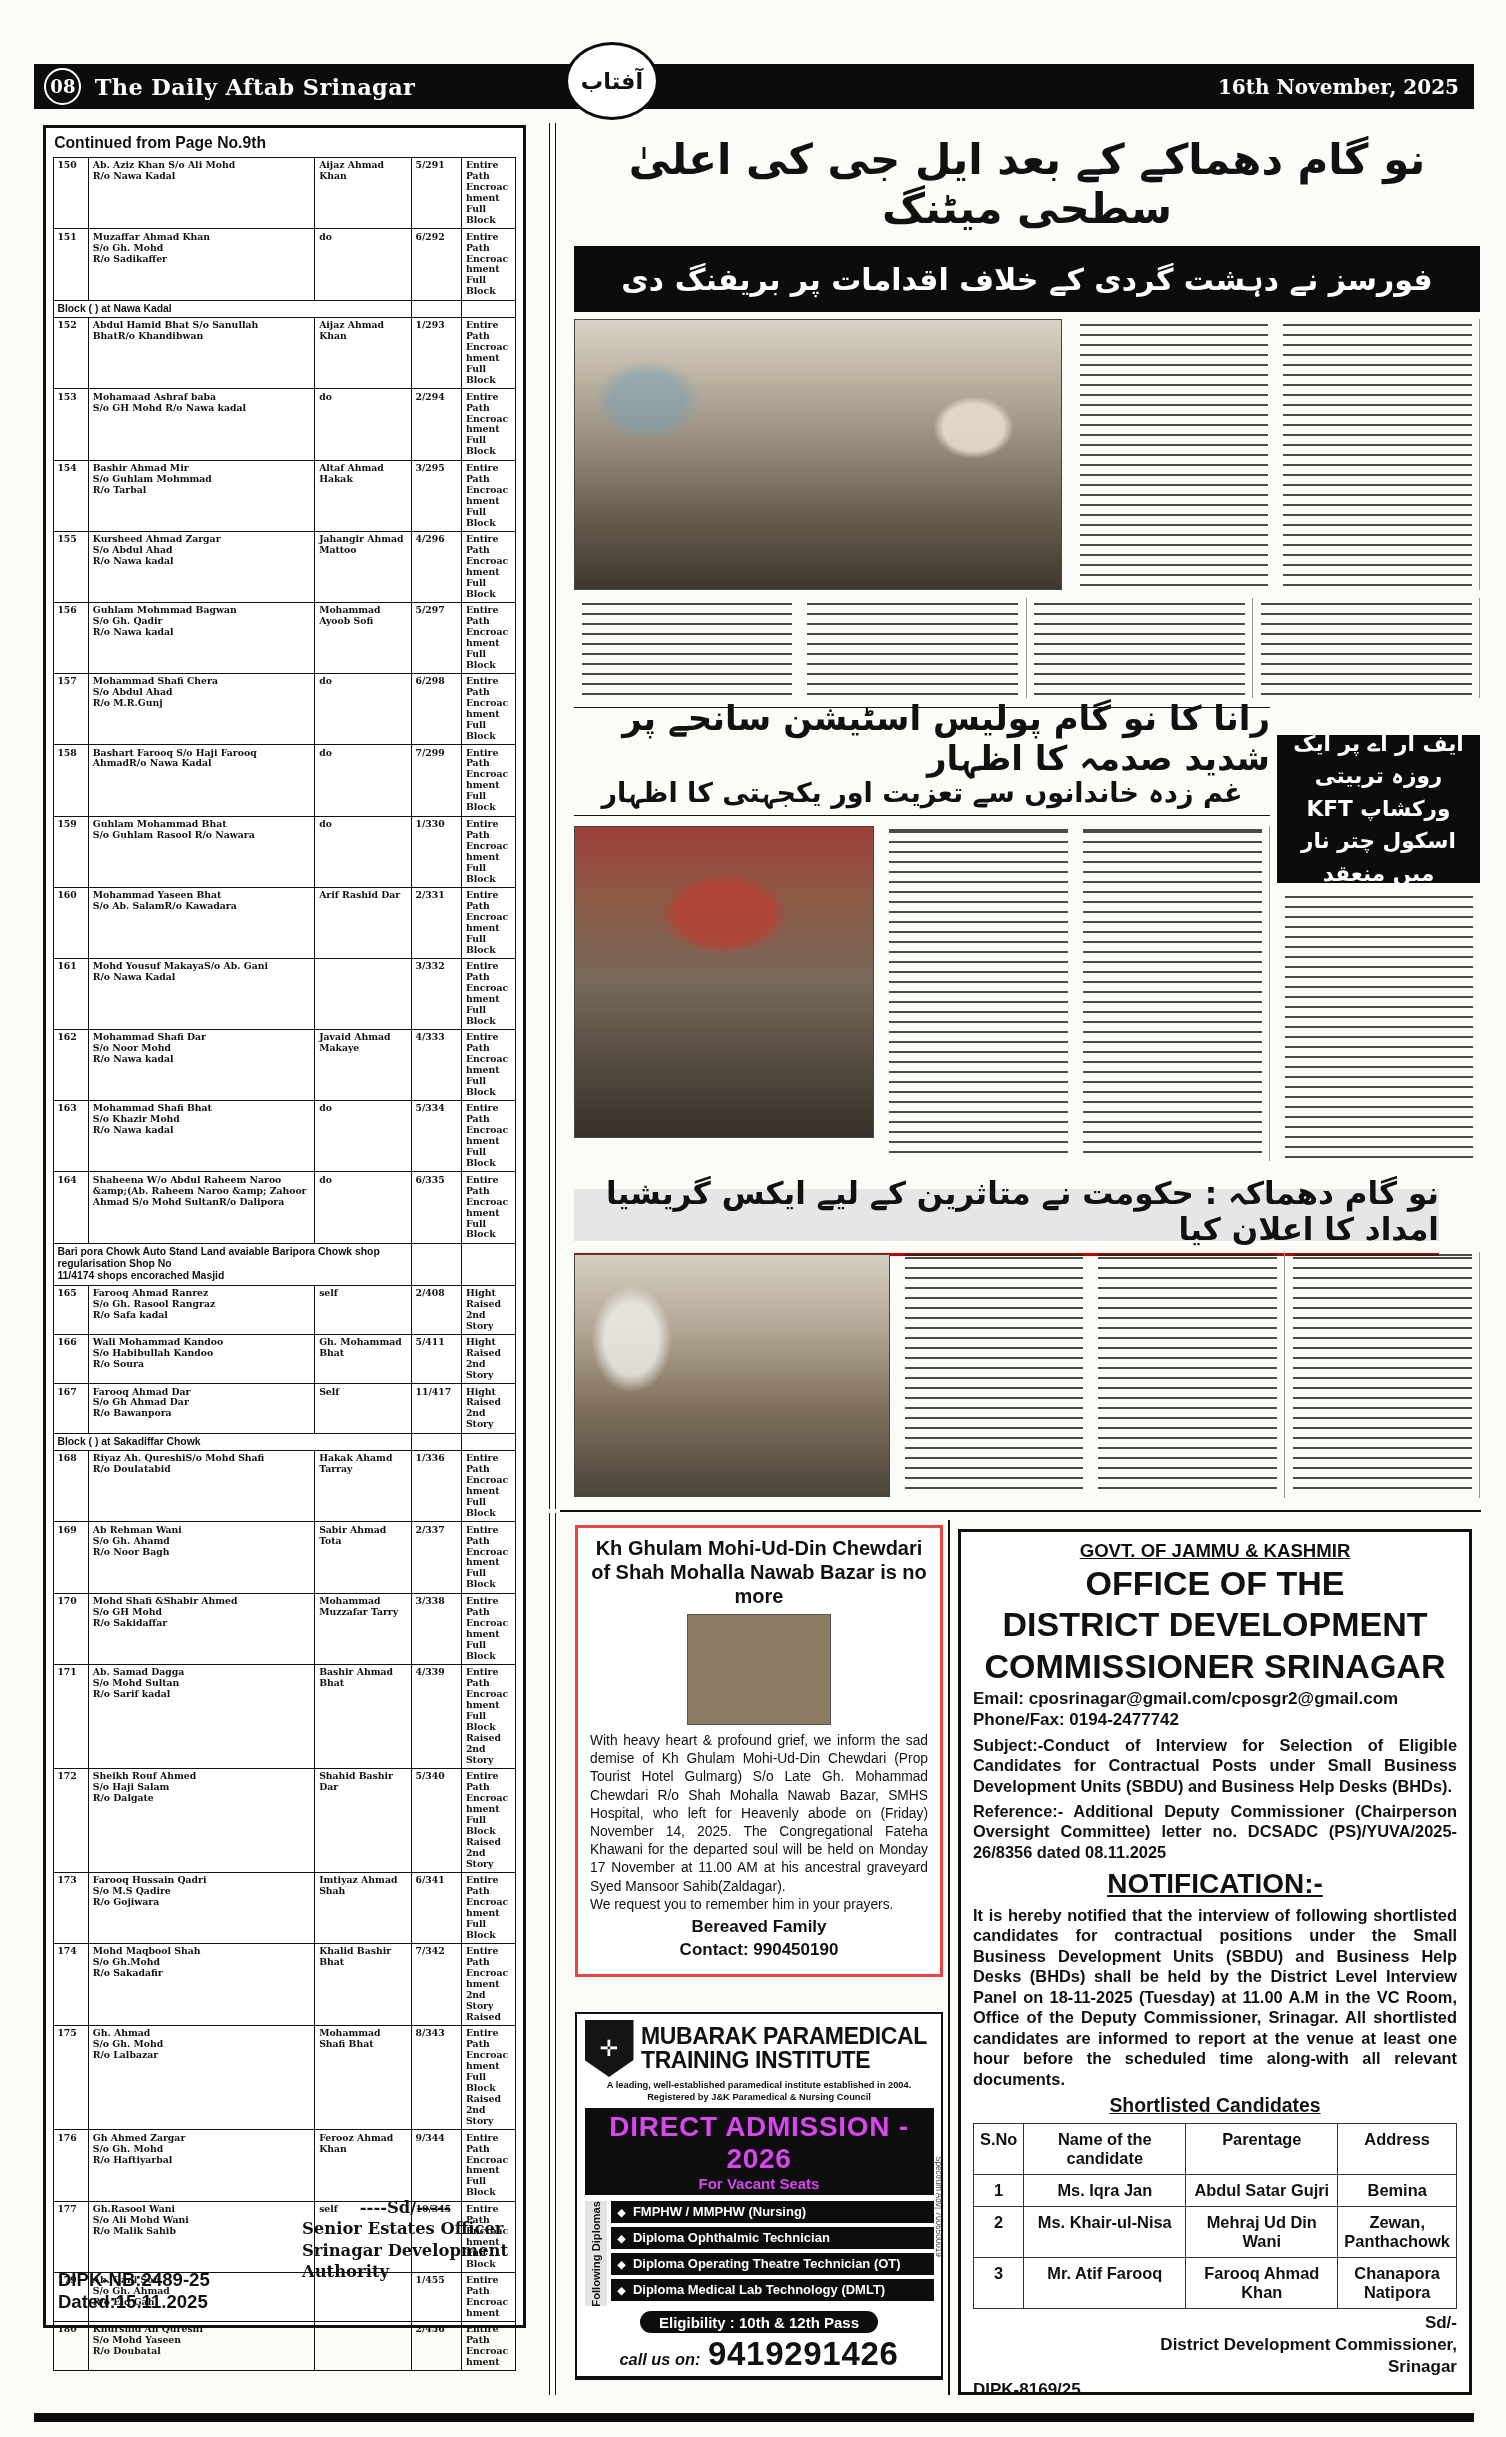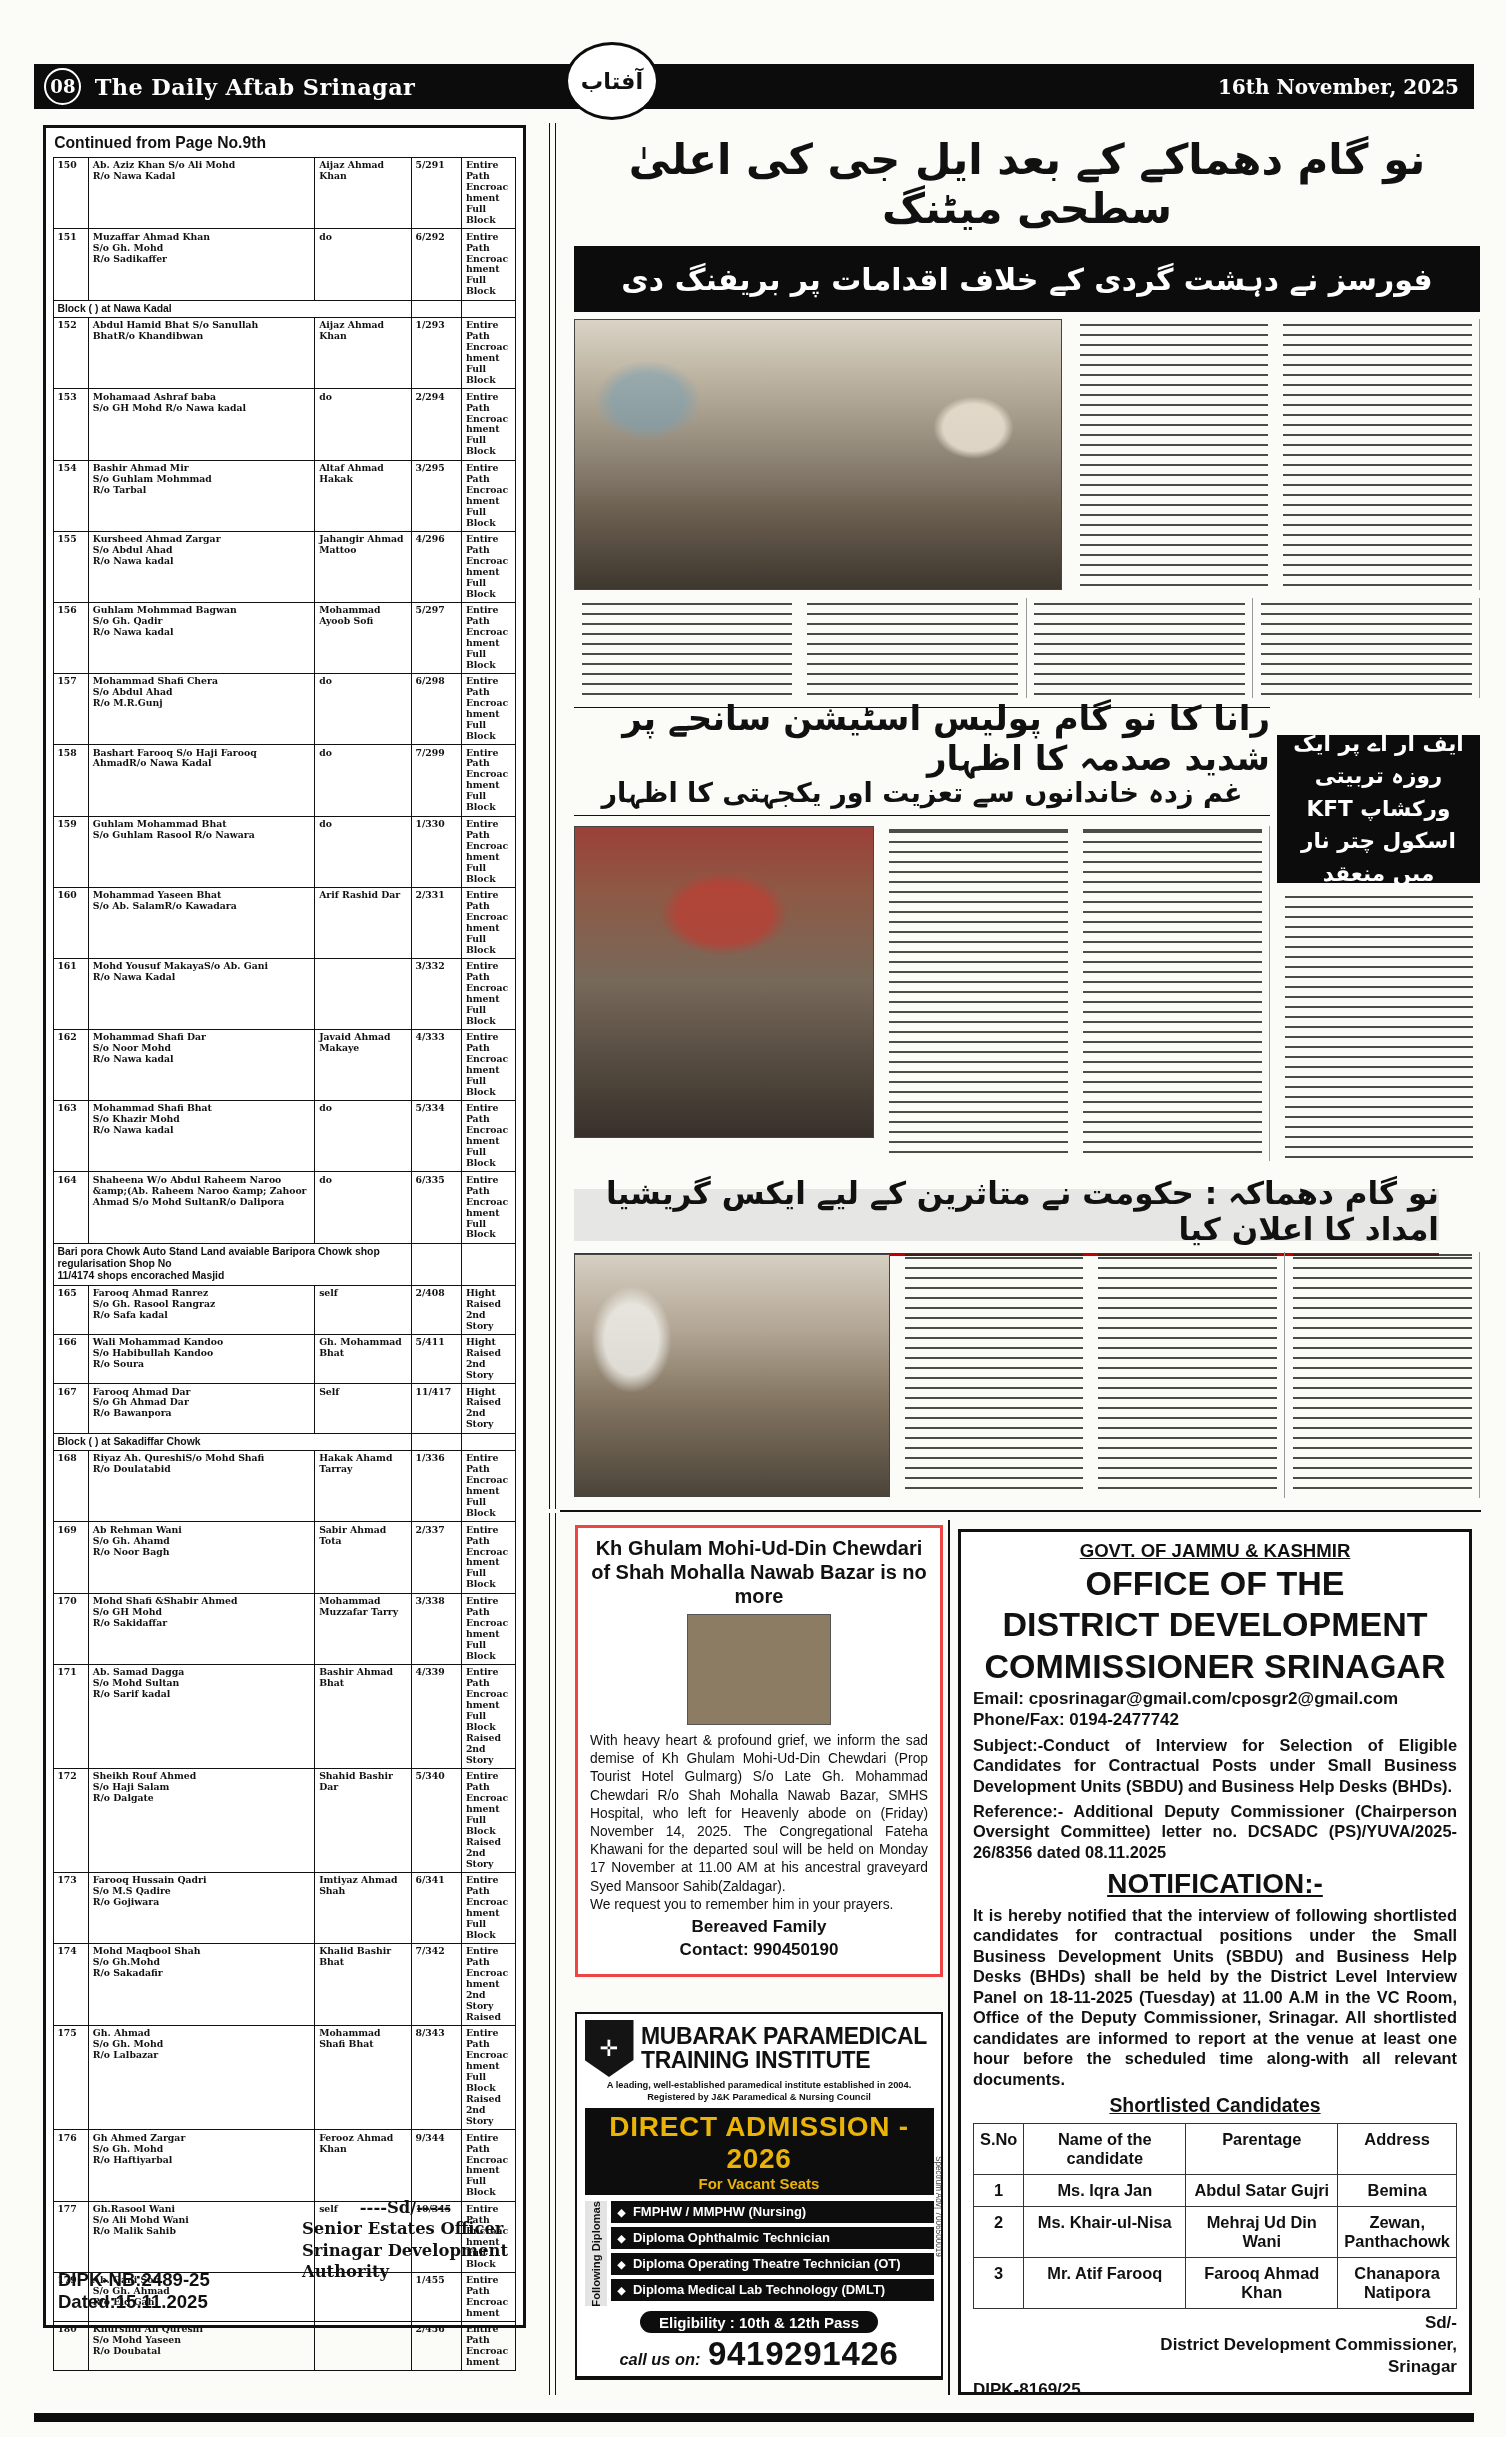--- a/index.html
+++ b/index.html
@@ -88,21 +88,21 @@
   .obit-line{font-size:13.8px;line-height:1.32;}
   .obit-sign{font-size:17px;font-weight:bold;text-align:center;margin-top:3px;}
   
   .ad{position:absolute;left:575px;top:2012px;width:368px;height:368px;border:2.2px solid #111;background:#fff;
       box-sizing:border-box;padding:6px 7.5px 0 7.5px;display:flex;flex-direction:column;overflow:hidden;}
   .ad-head{display:flex;align-items:center;gap:7.5px;}
   .ad-shield{width:49px;height:57px;background:#141414;clip-path:polygon(0 0,100% 0,100% 70%,50% 100%,0 70%);
              flex:0 0 49px;display:flex;align-items:center;justify-content:center;color:#fff;font-size:22.4px;}
   .ad-title{font-size:23px;font-weight:bold;line-height:1.02;letter-spacing:-0.4px;}
   .ad-tag{font-size:9.3px;font-weight:bold;text-align:center;line-height:1.25;margin-top:3px;}
-  .ad-banner{background:#0d0d0d;color:#eab308;text-align:center;margin-top:4.5px;padding:3px 0 3.7px 0;}
+  .ad-banner{background:#0d0d0d;color:#d946ef;text-align:center;margin-top:4.5px;padding:3px 0 3.7px 0;}
   .ad-banner .b1{font-size:28px;font-weight:bold;letter-spacing:0.7px;}
   .ad-banner .b2{font-size:15px;font-weight:bold;}
   .ad-dipl{display:flex;margin-top:5.2px;gap:4.5px;}
   .ad-side{flex:0 0 22.4px;background:#e3e3e3;display:flex;align-items:center;justify-content:center;}
   .ad-side span{writing-mode:vertical-rl;transform:rotate(180deg);font-size:11.2px;font-weight:bold;}
   .ad-bars{flex:1;display:flex;flex-direction:column;gap:3.7px;}
   .ad-bar{background:#0d0d0d;color:#fff;font-weight:bold;font-size:13px;display:flex;align-items:center;
           gap:7.5px;padding:3.7px 6px;}
   .ad-bar .dia{color:#fff;font-size:10.4px;}
   .ad-pill{align-self:center;background:#0d0d0d;color:#fff;border-radius:13.4px;font-size:15px;font-weight:bold;

